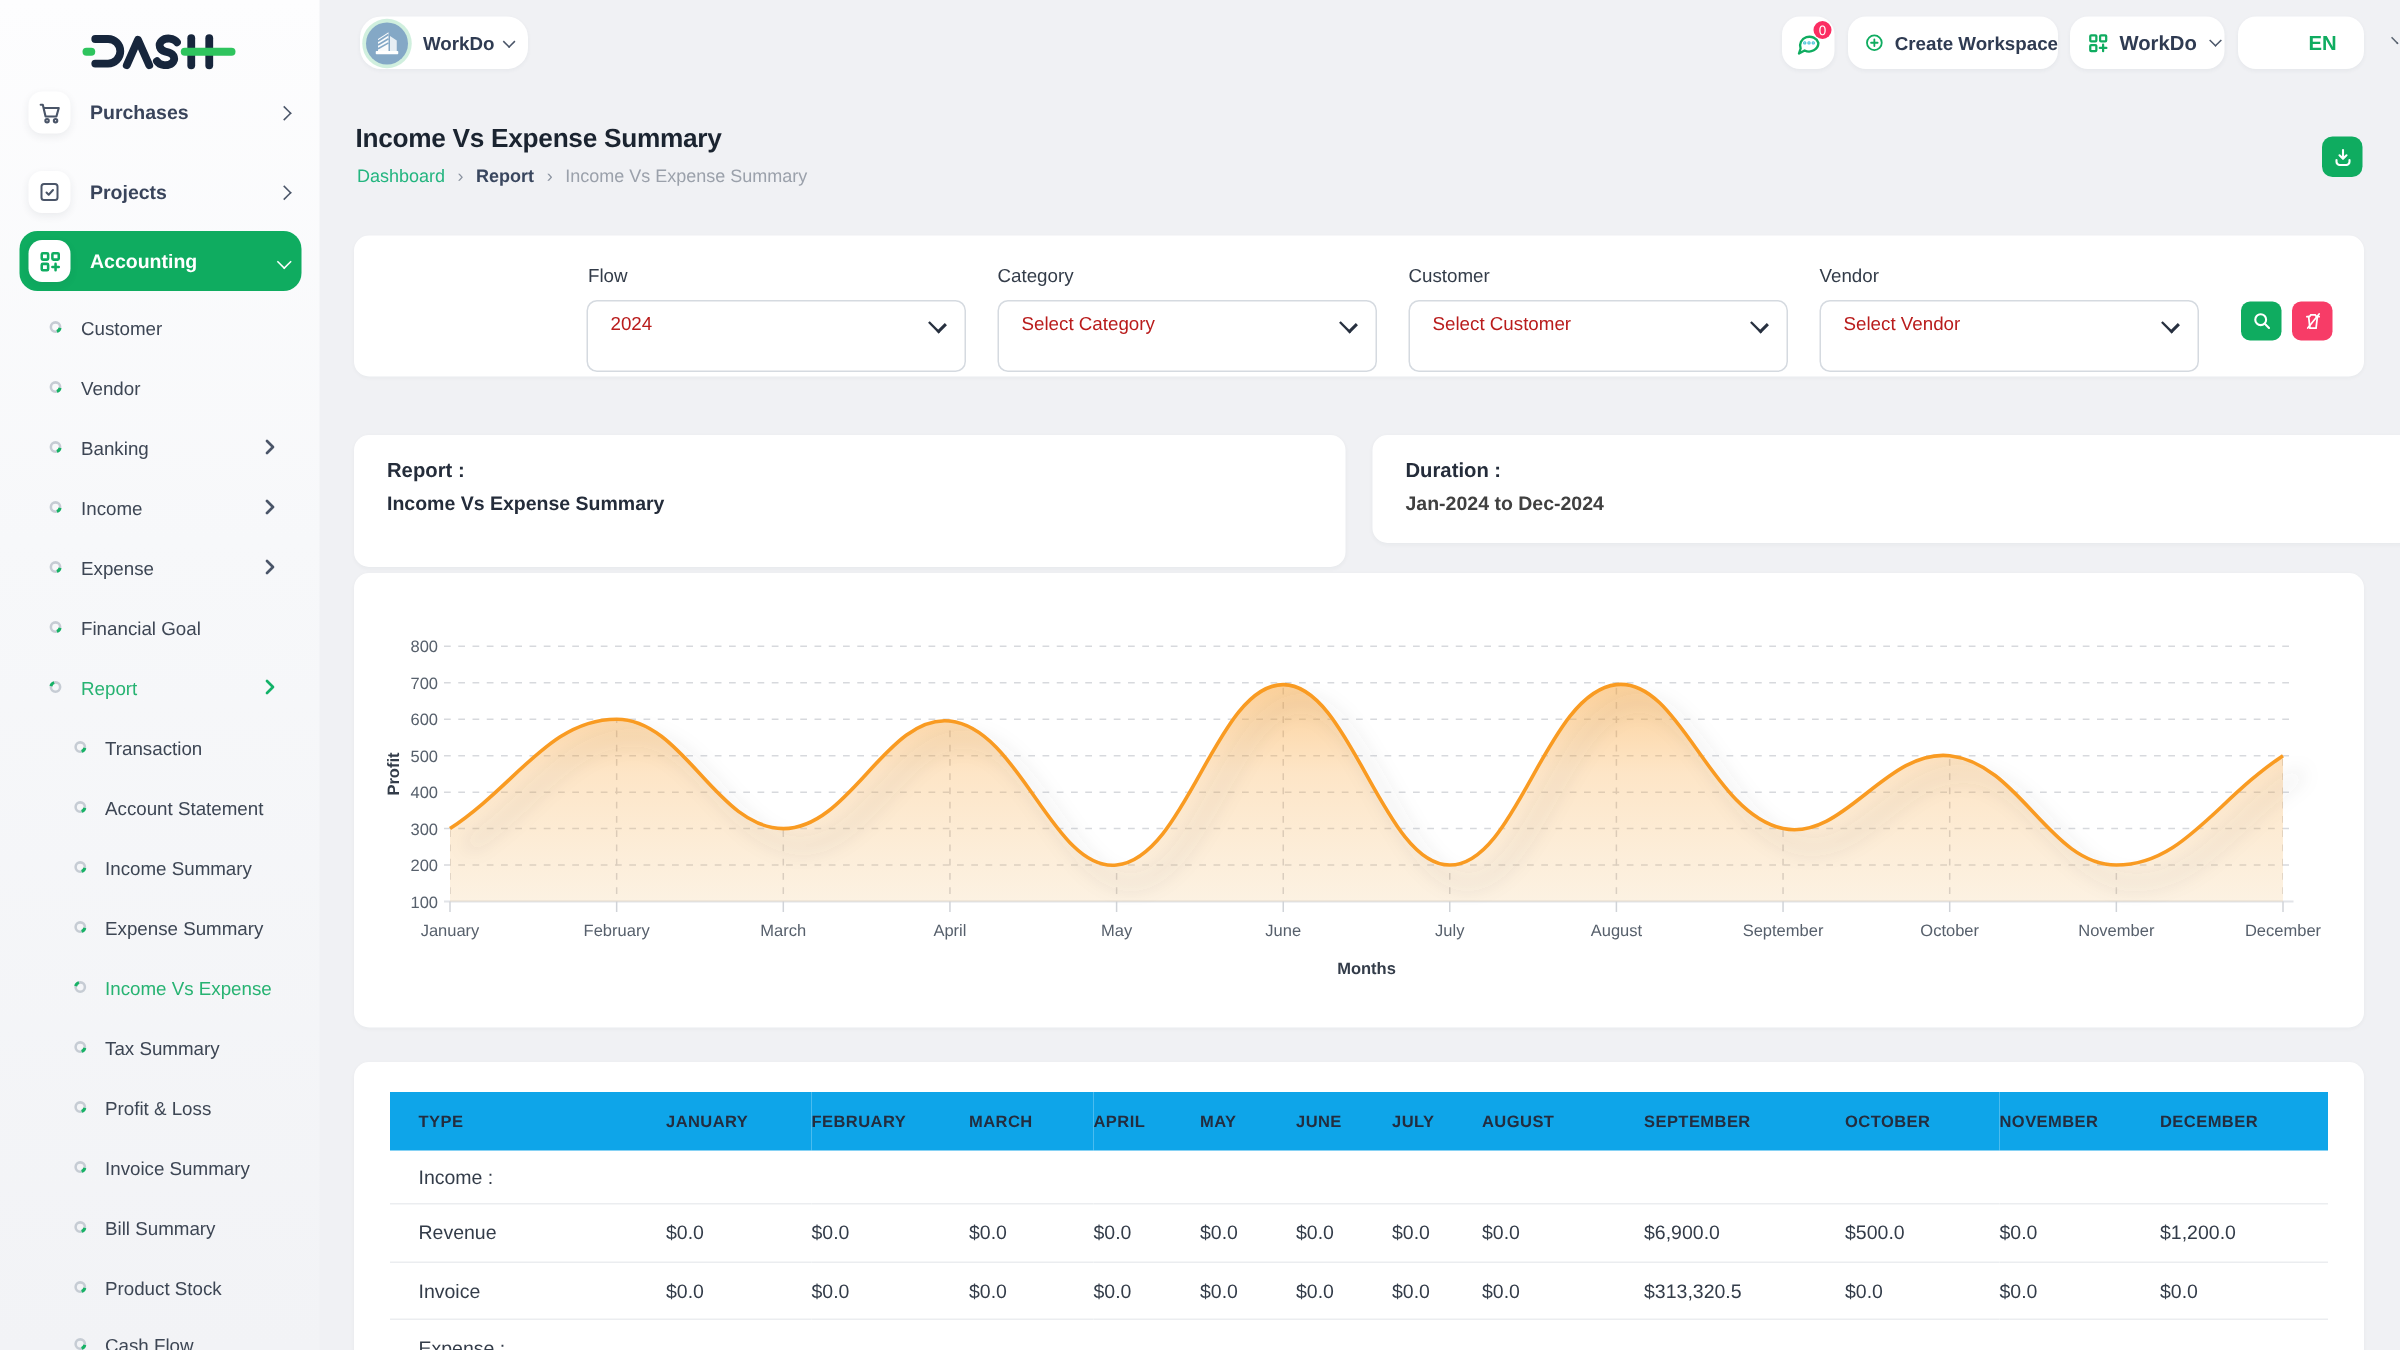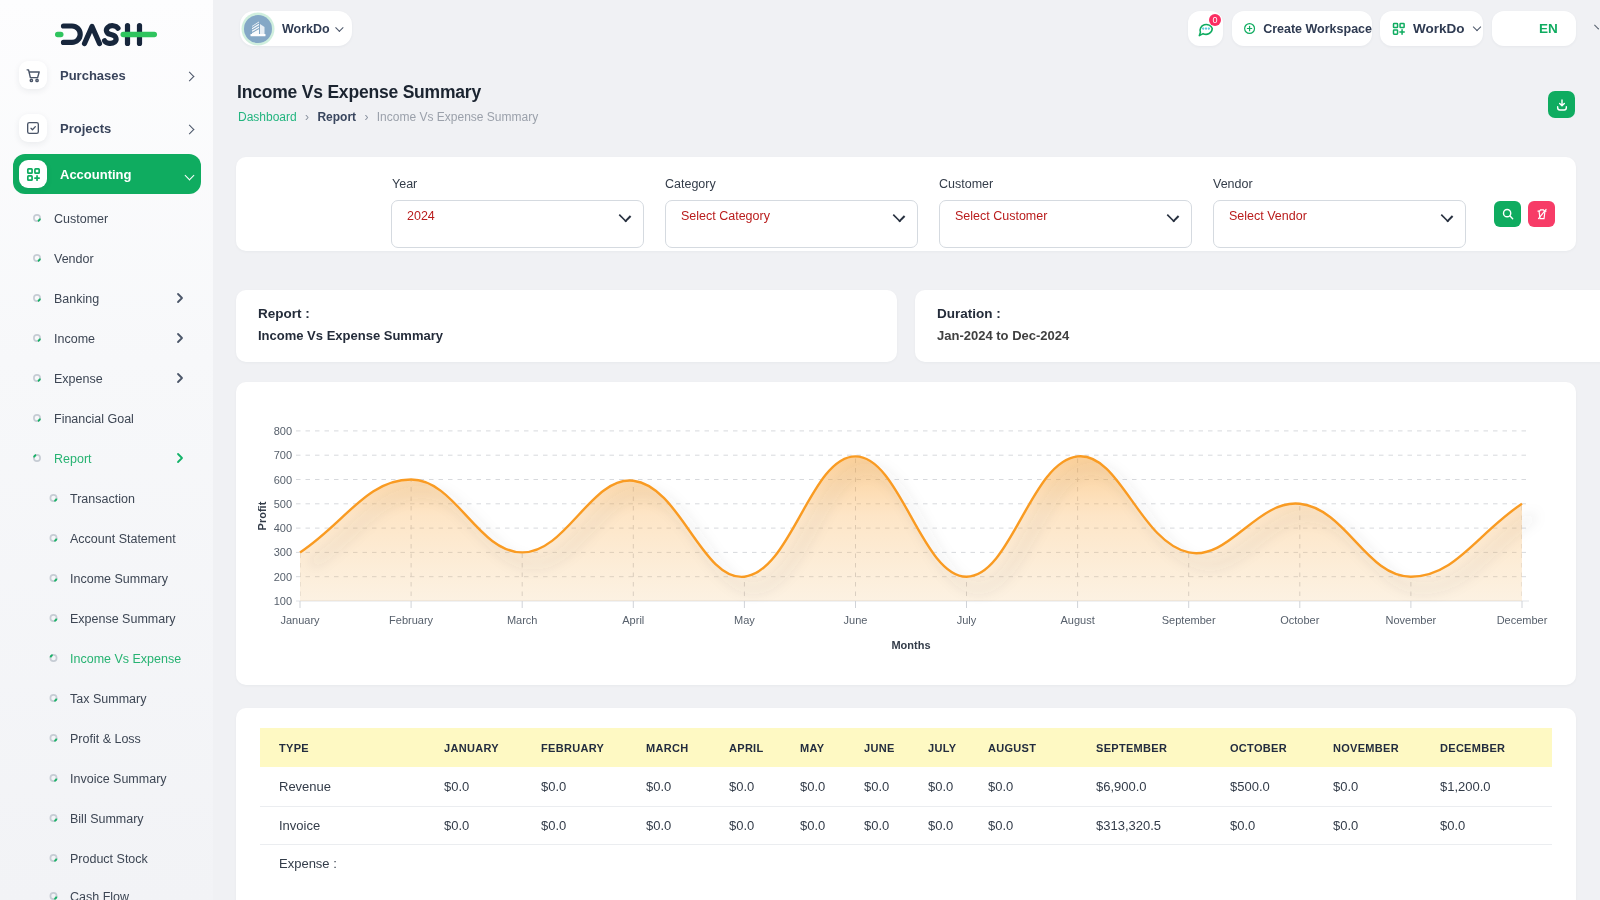--- a/index.html
+++ b/index.html
@@ -193,21 +193,21 @@
 </div>
 
 <div style="position:absolute;left:1548px;top:91px;width:27px;height:27px;background:#0fac60;border-radius:7px;display:flex;align-items:center;justify-content:center">
   <svg width="16" height="16" viewBox="0 0 24 24" fill="none" stroke="#fff" stroke-width="2.1" stroke-linecap="round" stroke-linejoin="round">
       <path d="M12 4.5v8.5M8.5 9.8L12 13.3l3.5-3.5M5.5 14.5v1.8a3.2 3.2 0 0 0 3.2 3.2h6.6a3.2 3.2 0 0 0 3.2-3.2v-1.8"></path>
     </svg>
 </div>
 
 <div class="card" style="left:236px;top:157px;width:1340px;height:94px"></div>
 <div id="filters">
-  <div style="position:absolute;left:392px;top:177px;font-size:12.5px;color:#333c49">Year</div>
+  <div style="position:absolute;left:392px;top:177px;font-size:12.5px;color:#333c49">Flow</div>
   <div style="position:absolute;left:665px;top:177px;font-size:12.5px;color:#333c49">Category</div>
   <div style="position:absolute;left:939px;top:177px;font-size:12.5px;color:#333c49">Customer</div>
   <div style="position:absolute;left:1213px;top:177px;font-size:12.5px;color:#333c49">Vendor</div>
 
   <div class="sel" style="left:391px">2024</div>
   <div class="sel" style="left:665px">Select Category</div>
   <div class="sel" style="left:939px">Select Customer</div>
   <div class="sel" style="left:1213px">Select Vendor</div>
 
   <div style="position:absolute;left:1494px;top:201px;width:27px;height:26px;background:#0fac60;border-radius:6px;display:flex;align-items:center;justify-content:center">
@@ -218,21 +218,21 @@
   </div>
   <div style="position:absolute;left:1528px;top:201px;width:27px;height:26px;background:#f73c67;border-radius:6px;display:flex;align-items:center;justify-content:center">
     <svg width="14" height="14" viewBox="0 0 24 24" fill="none" stroke="#fff" stroke-width="2" stroke-linecap="round">
         <path d="M5 7h3l1.5-2h5L16 7h3"></path>
         <path d="M7 7l1.5 13h7L17 7"></path>
         <path d="M19 4L6 20"></path>
       </svg>
   </div>
 </div>
 
-<div class="card" style="left:236px;top:290px;width:661px;height:72px">
+<div class="card" style="left:236px;top:290px;width:661px;height:88px">
   <div style="position:absolute;left:22px;top:16px;font-size:13.5px;font-weight:bold;color:#242c3a">Report :</div>
   <div style="position:absolute;left:22px;top:38px;font-size:13px;font-weight:bold;color:#242c3a">Income Vs Expense Summary</div>
 </div>
 <div class="card" style="left:915px;top:290px;width:718px;height:72px">
   <div style="position:absolute;left:22px;top:16px;font-size:13.5px;font-weight:bold;color:#242c3a">Duration :</div>
   <div style="position:absolute;left:22px;top:38px;font-size:13px;font-weight:bold;color:#404040">Jan-2024 to Dec-2024</div>
 </div>
 
 <div class="card" style="left:236px;top:382px;width:1340px;height:303px"></div>
 <div id="chart">
@@ -336,35 +336,39 @@
         <col style="width:64px">
         <col style="width:64px">
         <col style="width:60px">
         <col style="width:108px">
         <col style="width:134px">
         <col style="width:103px">
         <col style="width:107px">
         <col style="width:112px">
   </colgroup>
   <tbody>
-        <tr style="background:#fef9c3;height:39px">
+        <tr style="background:#0ea5e9;height:39px">
     <th style="text-align:left;padding-left:19px;font-size:11px;color:#232d3f;letter-spacing:0.3px">TYPE</th>
     <th class="th">JANUARY</th>
           <th class="th">FEBRUARY</th>
           <th class="th">MARCH</th>
           <th class="th">APRIL</th>
           <th class="th">MAY</th>
           <th class="th">JUNE</th>
           <th class="th">JULY</th>
           <th class="th">AUGUST</th>
           <th class="th">SEPTEMBER</th>
           <th class="th">OCTOBER</th>
           <th class="th">NOVEMBER</th>
           <th class="th">DECEMBER</th>
   </tr>
+  <tr style="height:35px;border-bottom:1px solid #ebedf0">
+    <td style="padding-left:19px;font-size:13px;color:#333c49">Income :</td>
+    <td colspan="12"></td>
+  </tr>
   <tr style="height:39px;border-bottom:1px solid #ebedf0">
     <td style="padding-left:19px;font-size:13px;color:#333c49">Revenue</td>
     <td class="td">$0.0</td>
           <td class="td">$0.0</td>
           <td class="td">$0.0</td>
           <td class="td">$0.0</td>
           <td class="td">$0.0</td>
           <td class="td">$0.0</td>
           <td class="td">$0.0</td>
           <td class="td">$0.0</td>

